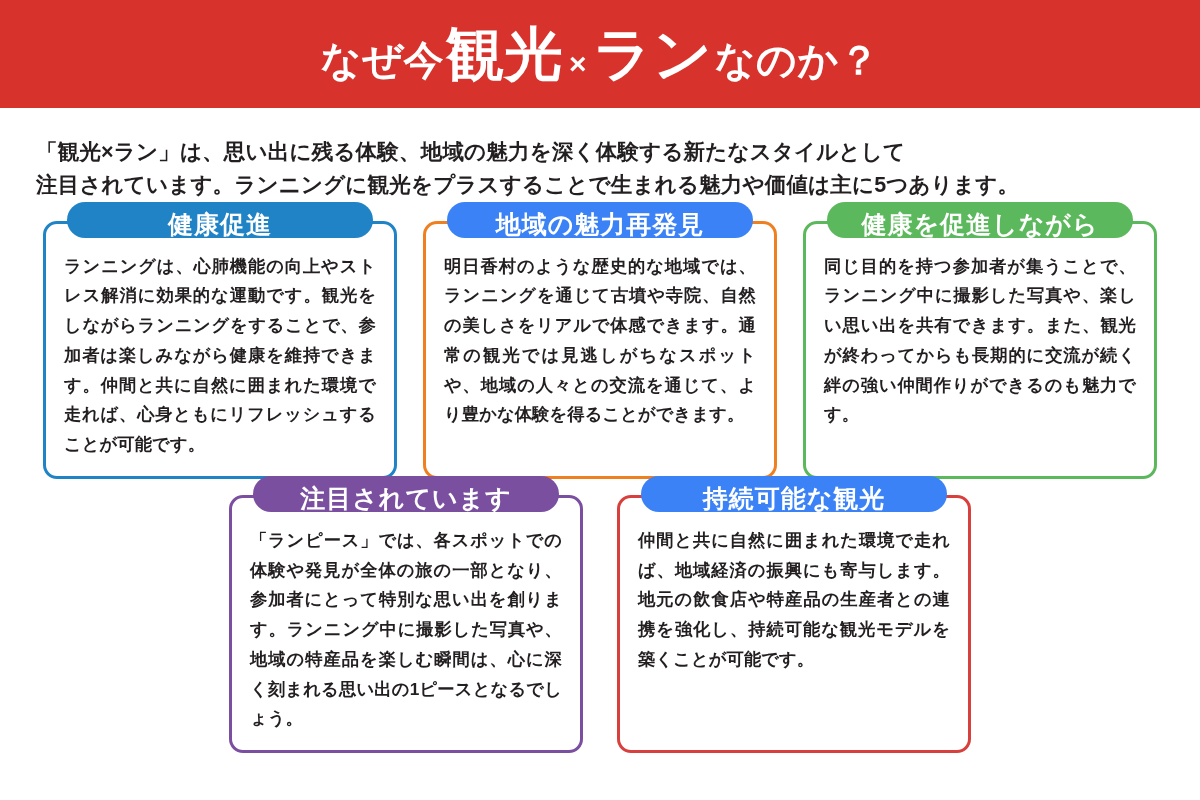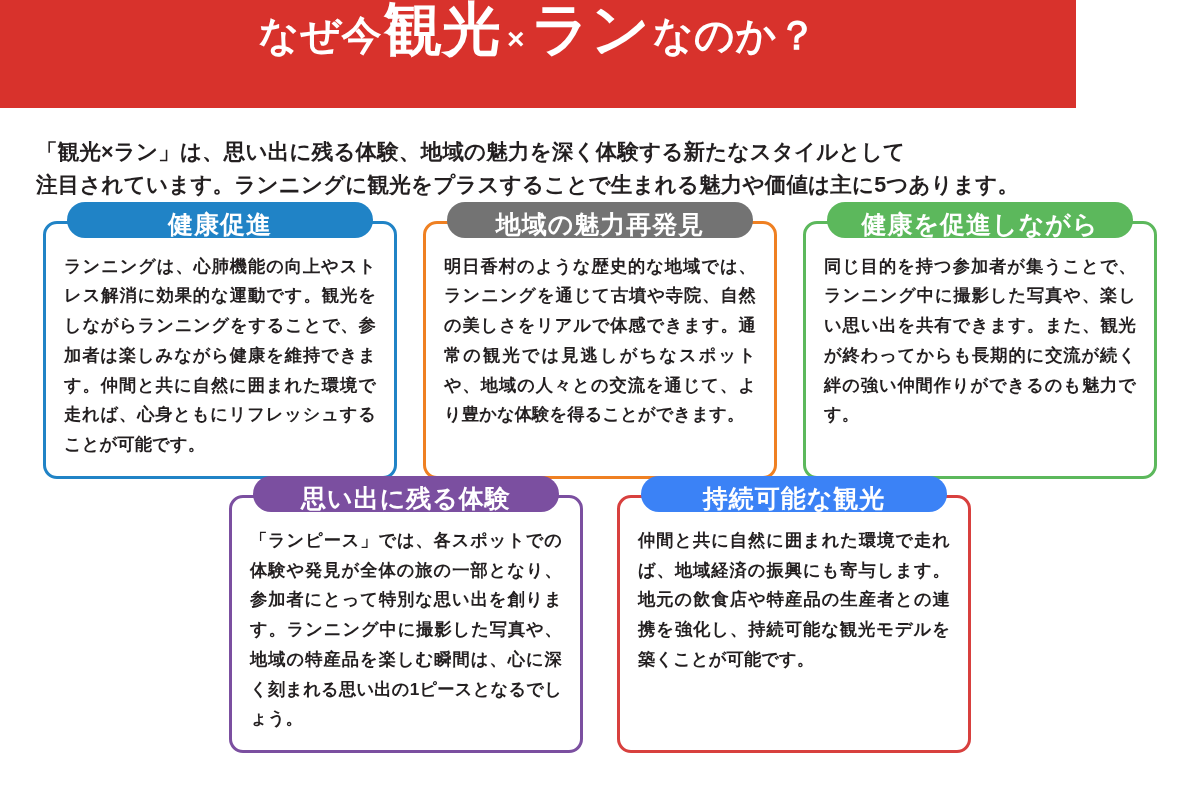--- a/index.html
+++ b/index.html
@@ -15,24 +15,25 @@
   }
   .page {
     position: relative;
     width: 1200px;
     height: 800px;
     box-sizing: border-box;
   }
 
   
   .header {
-    width: 1076px;
+    width: 1200px;
     height: 108px;
     background: #d8322c;
     display: flex;
+    align-items: center;
     justify-content: center;
     box-sizing: border-box;
   }
   .header-title {
     color: #ffffff;
     font-weight: bold;
     white-space: nowrap;
     letter-spacing: 0.5px;
     display: flex;
     align-items: baseline;
@@ -138,32 +139,32 @@
     <div>「観光×ラン」は、思い出に残る体験、地域の魅力を深く体験する新たなスタイルとして</div>
     <div>注目されています。ランニングに観光をプラスすることで生まれる魅力や価値は主に5つあります。</div>
   </div>
 
   <div class="row row1">
     <div class="card" style="border-color: rgb(32, 131, 198);">
       <div class="card-title" style="background: rgb(32, 131, 198);">健康促進</div>
       <div class="card-body">ランニングは、心肺機能の向上やストレス解消に効果的な運動です。観光をしながらランニングをすることで、参加者は楽しみながら健康を維持できます。仲間と共に自然に囲まれた環境で走れば、心身ともにリフレッシュすることが可能です。</div>
     </div>
     <div class="card" style="border-color: rgb(239, 128, 34);">
-      <div class="card-title" style="background: #737373;">地域の魅力再発見</div>
+      <div class="card-title" style="background: #3b82f6;">地域の魅力再発見</div>
       <div class="card-body">明日香村のような歴史的な地域では、ランニングを通じて古墳や寺院、自然の美しさをリアルで体感できます。通常の観光では見逃しがちなスポットや、地域の人々との交流を通じて、より豊かな体験を得ることができます。</div>
     </div>
     <div class="card" style="border-color: rgb(92, 184, 92);">
       <div class="card-title" style="background: rgb(92, 184, 92);">健康を促進しながら</div>
       <div class="card-body">同じ目的を持つ参加者が集うことで、ランニング中に撮影した写真や、楽しい思い出を共有できます。また、観光が終わってからも長期的に交流が続く絆の強い仲間作りができるのも魅力です。</div>
     </div>
   </div>
 
   <div class="row row2">
     <div class="card" style="border-color: rgb(123, 79, 160);">
-      <div class="card-title" style="background: rgb(123, 79, 160);">思い出に残る体験</div>
+      <div class="card-title" style="background: rgb(123, 79, 160);">注目されています</div>
       <div class="card-body">「ランピース」では、各スポットでの体験や発見が全体の旅の一部となり、参加者にとって特別な思い出を創ります。ランニング中に撮影した写真や、地域の特産品を楽しむ瞬間は、心に深く刻まれる思い出の1ピースとなるでしょう。</div>
     </div>
     <div class="card" style="border-color: rgb(216, 64, 62);">
       <div class="card-title" style="background: #3b82f6;">持続可能な観光</div>
       <div class="card-body">仲間と共に自然に囲まれた環境で走れば、地域経済の振興にも寄与します。地元の飲食店や特産品の生産者との連携を強化し、持続可能な観光モデルを築くことが可能です。</div>
     </div>
   </div>
 
 </div>
 

